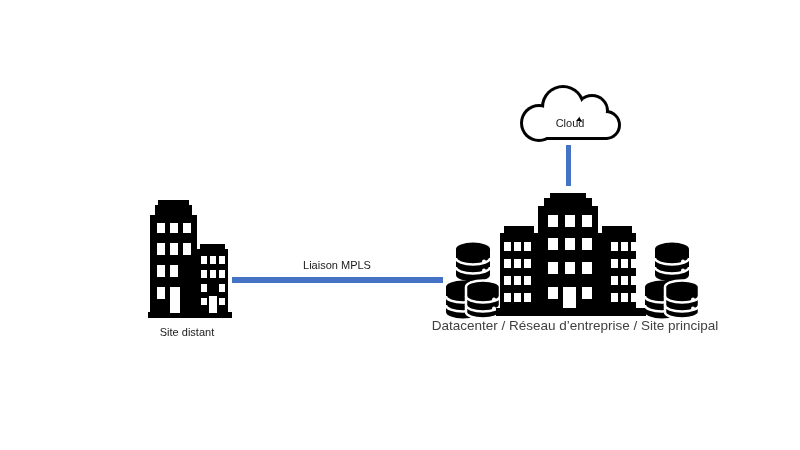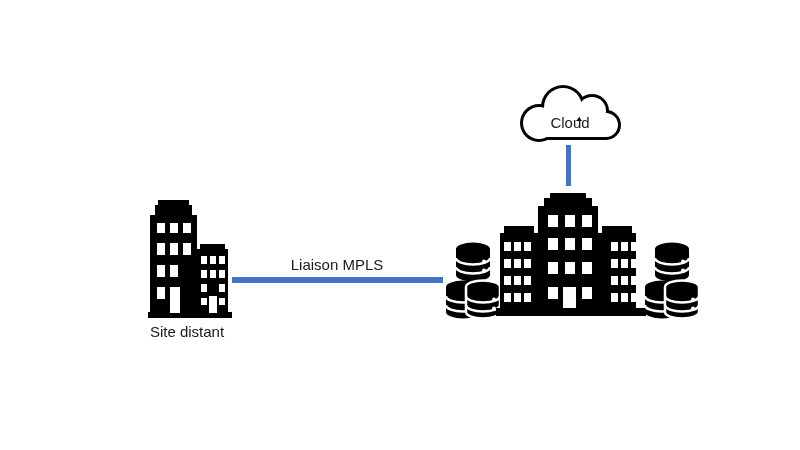--- a/index.html
+++ b/index.html
@@ -13,21 +13,21 @@
     width: 800px;
     height: 450px;
     background: #ffffff;
     overflow: hidden;
   }
   .abs { position: absolute; }
   .label {
     position: absolute;
     text-align: center;
     color: #1a1a1a;
-    font-size: 15px;
+    font-size: 11px;
     line-height: 18px;
     white-space: nowrap;
   }
   .label-small {
     font-size: 13.5px;
     color: #404040;
   }
   .link-line {
     position: absolute;
     background: #4472C4;
@@ -177,14 +177,15 @@
       <path fill="none" stroke="#ffffff" stroke-width="2.5" d="M1,55 A17,6.5 0 0 0 35,55"></path>
       <path fill="none" stroke="#ffffff" stroke-width="2.5" d="M1,64 A17,6.5 0 0 0 35,64"></path>
       <path fill="#000000" stroke="#ffffff" stroke-width="2.5" d="M21,46 A17,6.5 0 0 1 55,46 L55,71 A17,6.5 0 0 1 21,71 Z"></path>
       <path fill="none" stroke="#ffffff" stroke-width="2.5" d="M21,55 A17,6.5 0 0 0 55,55"></path>
       <path fill="none" stroke="#ffffff" stroke-width="2.5" d="M21,64 A17,6.5 0 0 0 55,64"></path>
       <circle fill="#ffffff" cx="49" cy="58.5" r="2"></circle>
       <circle fill="#ffffff" cx="49" cy="67.5" r="2"></circle>
     </g>
   </svg>
 
+  <div class="label label-small" style="left:420px; top:317px; width:310px;">Datacenter / Réseau d’entreprise / Site principal</div>
 
 </div>
 
 </body></html>

